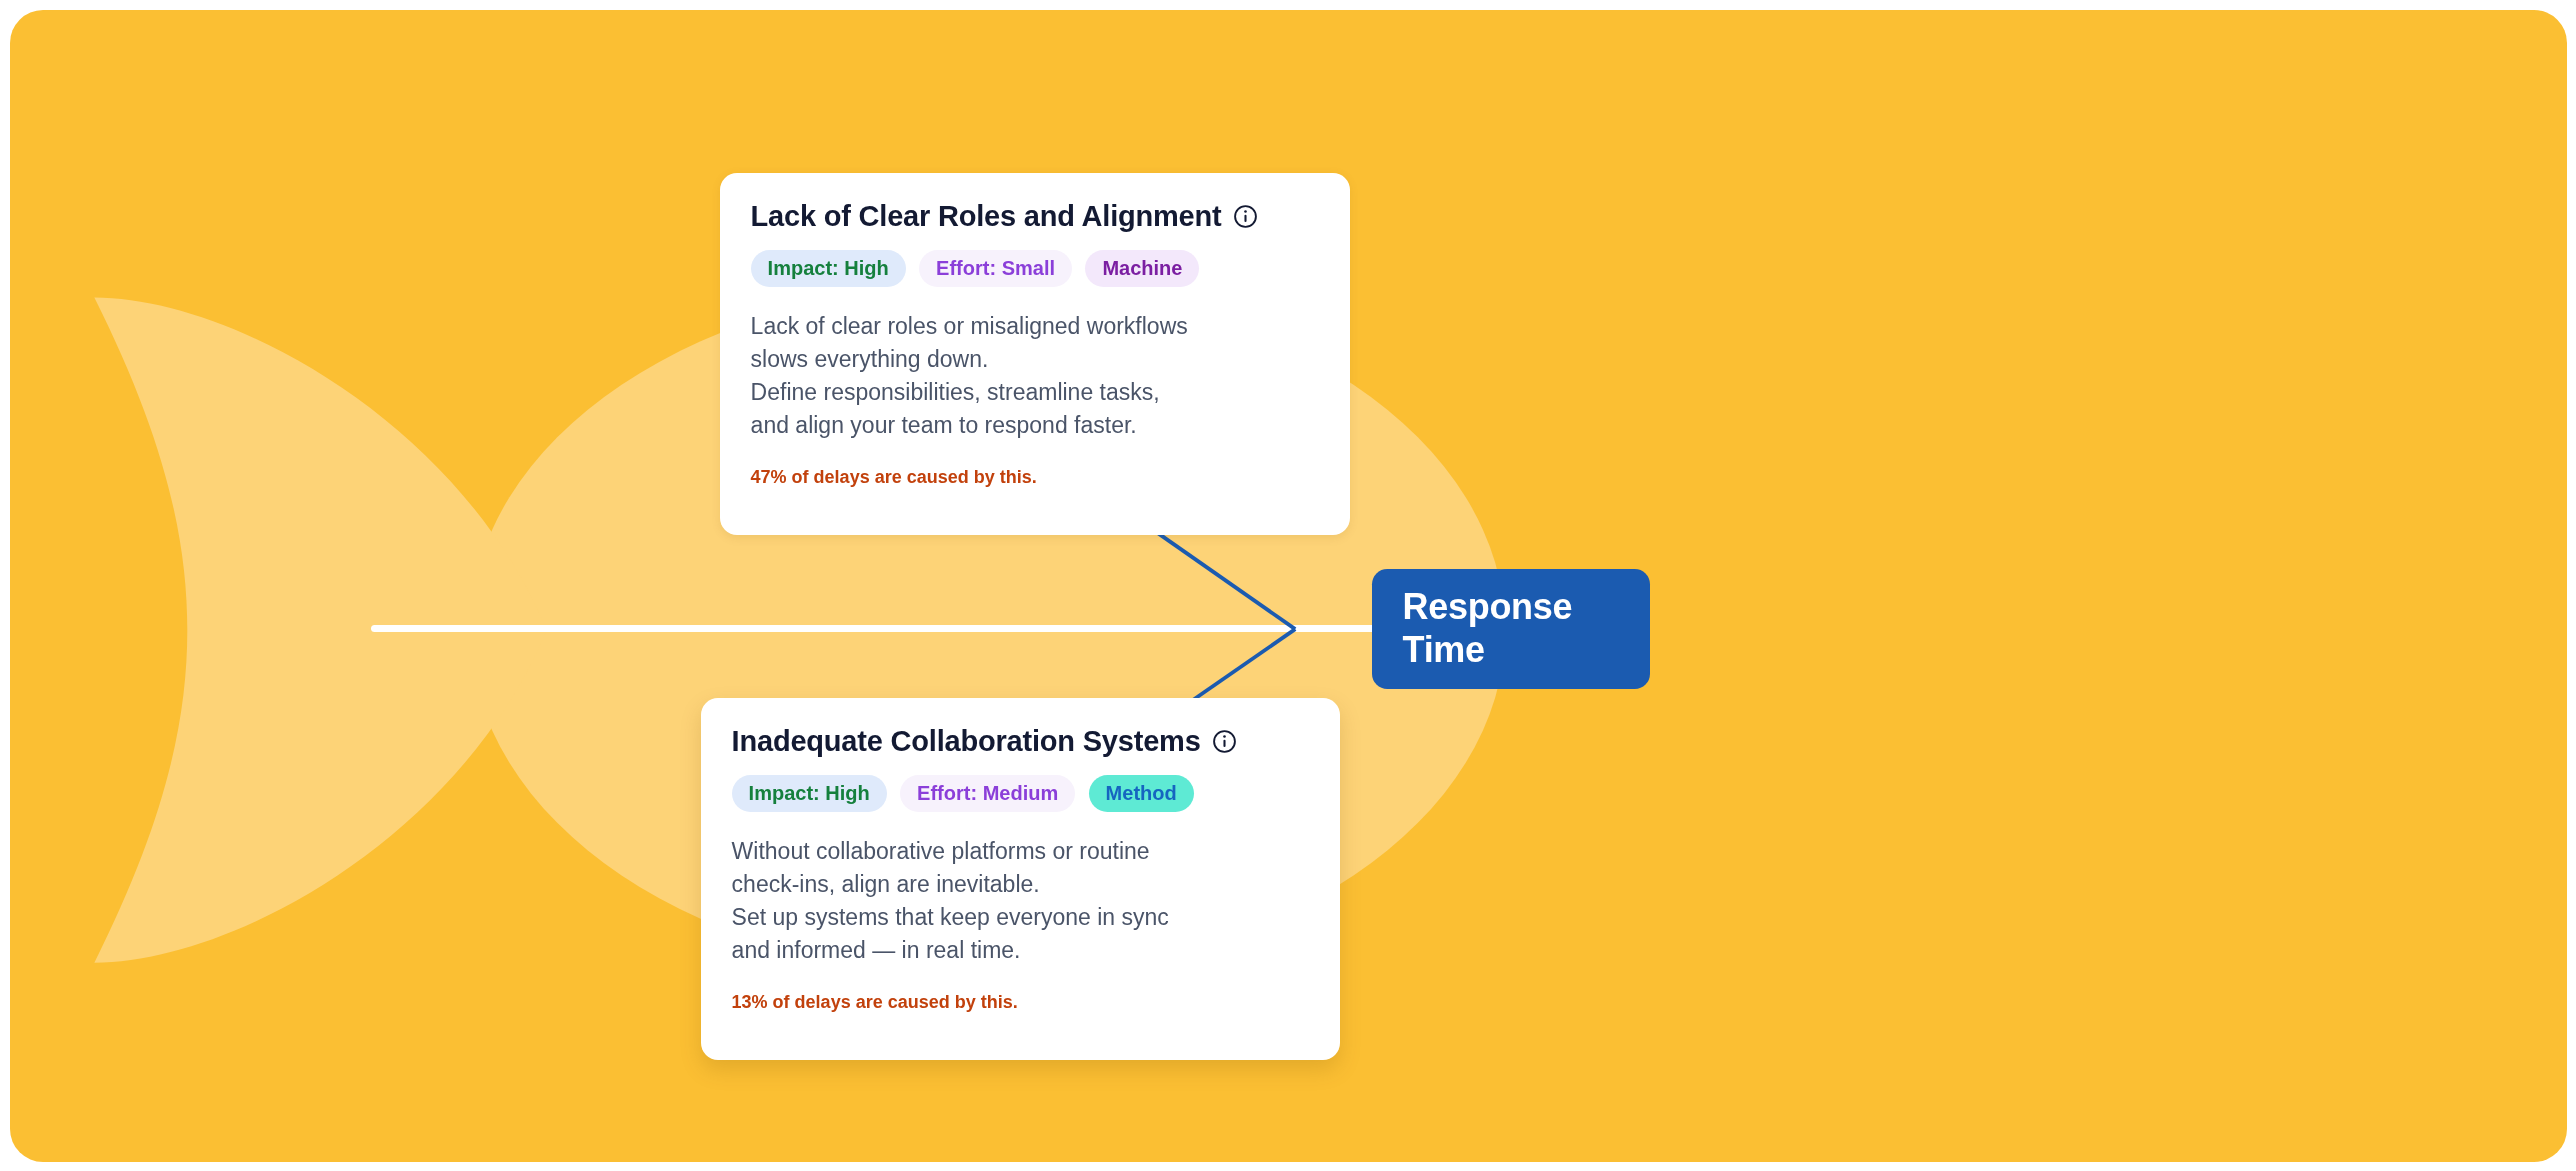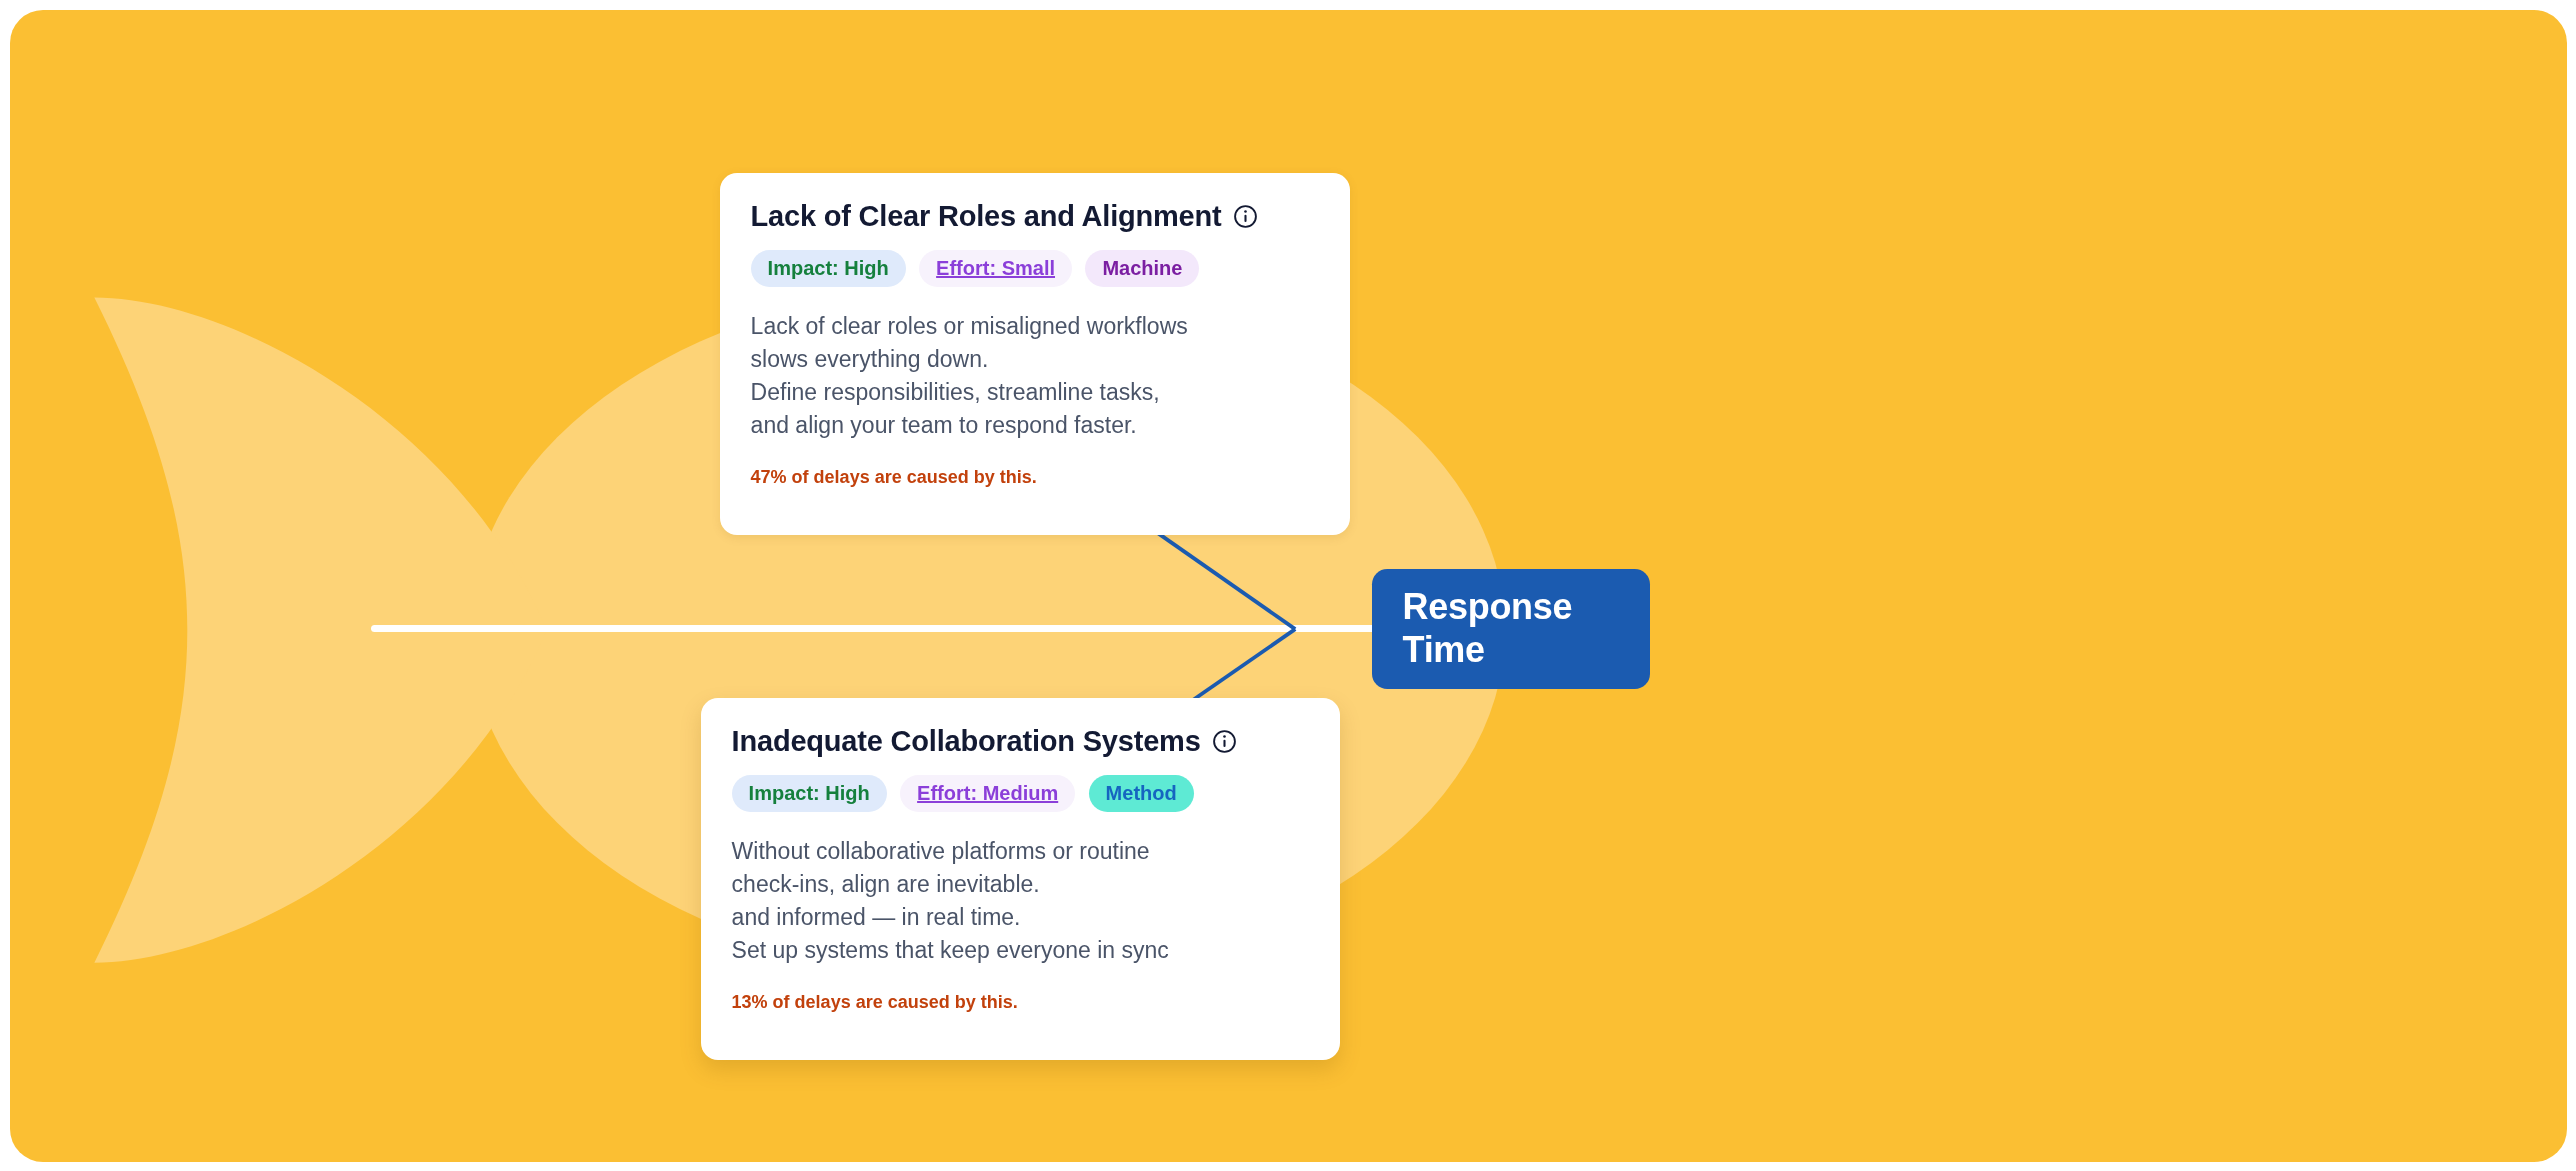--- a/index.html
+++ b/index.html
@@ -118,21 +118,21 @@
   .badge {
     border-radius: 957px;
     padding: 7.7px 17px;
     font-size: 20px;
     font-weight: 700;
     line-height: 1.1;
     white-space: nowrap;
   }
 
   .badge-impact { background: #dfeafb; color: #15803d; text-align: center; }
-  .badge-effort { background: #f7f2fc; color: #8b3fd9; text-decoration: underline; }
+  .badge-effort { background: #f7f2fc; color: #8b3fd9; }
   .badge-cat-machine { background: #f3e8fb; color: #7b1fa2; }
   .badge-cat-method  { background: #5eead4; color: #1565c0; }
 
   .card-body {
     font-size: 23px;
     line-height: 33px;
     color: #4a5468;
     margin-bottom: 25px;
   }
 
@@ -231,22 +231,22 @@
 
       <div class="badges">
         <span class="badge badge-impact">Impact: High</span>
         <span class="badge badge-effort">Effort: Medium</span>
         <span class="badge badge-cat-method">Method</span>
       </div>
 
       <div class="card-body">
         <span class="line">Without collaborative platforms or routine</span>
         <span class="line">check-ins, align are inevitable.</span>
+        <span class="line">Set up systems that keep everyone in sync</span>
         <span class="line">and informed — in real time.</span>
-        <span class="line">Set up systems that keep everyone in sync</span>
       </div>
 
       <div class="card-stat">13% of delays are caused by this.</div>
     </div>
 
     <div id="effect-box">
       <span class="effect-label">Response</span>
       <span class="effect-label">Time</span>
     </div>
 

